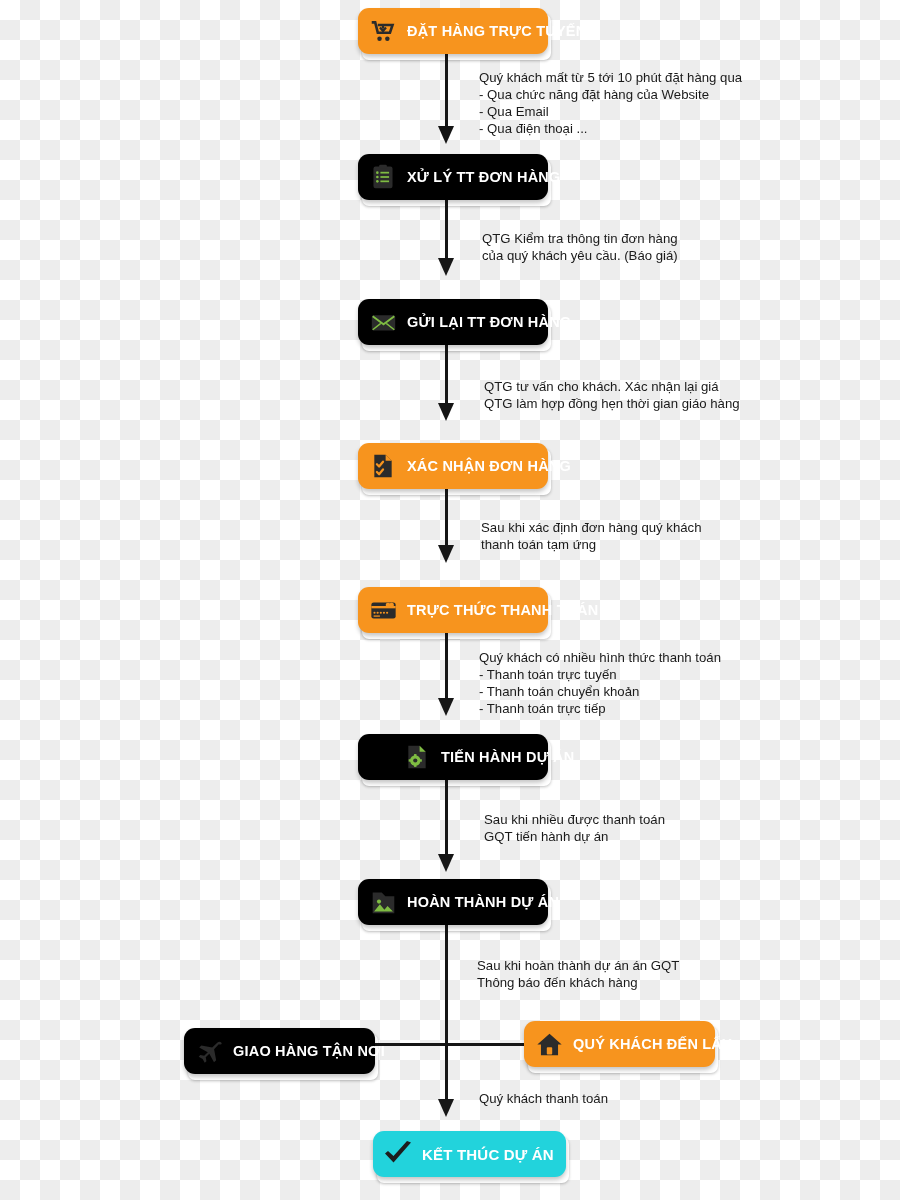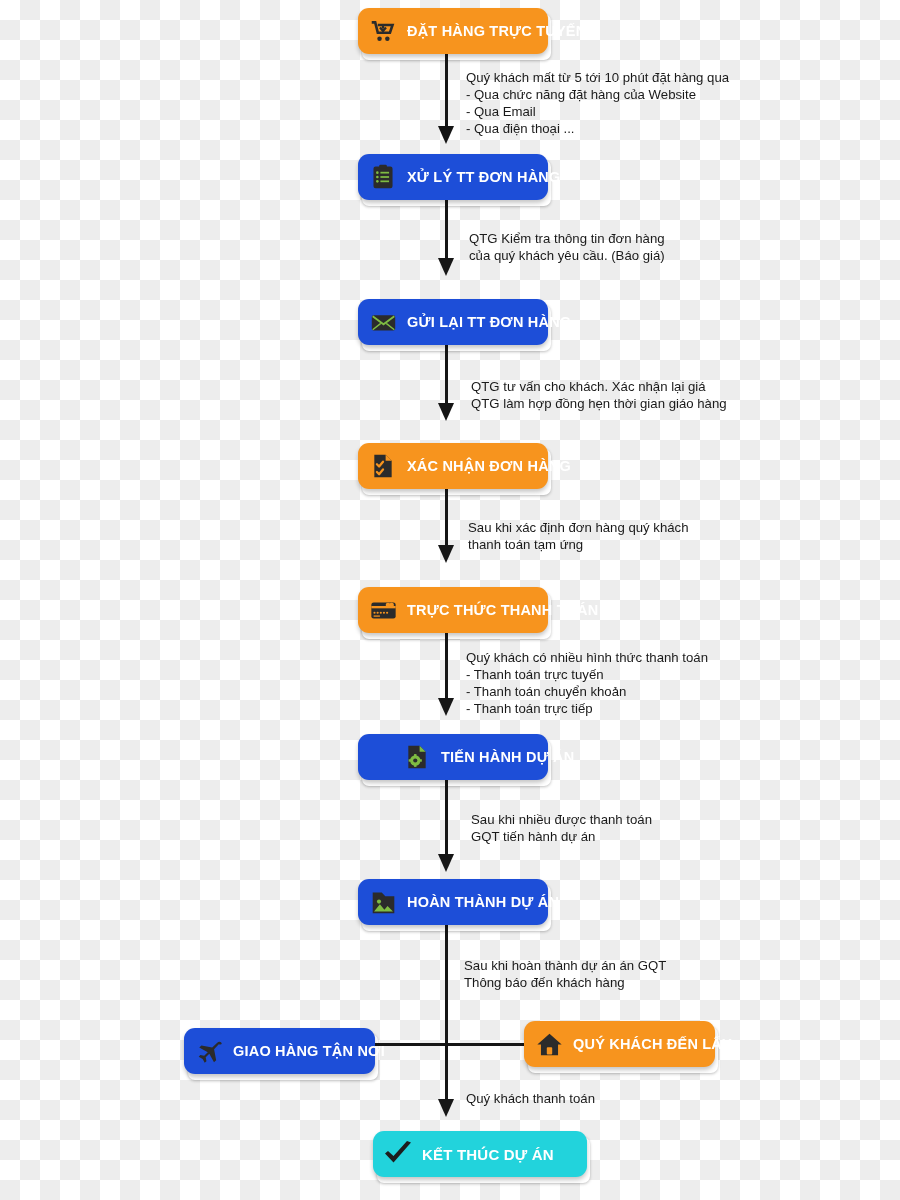--- a/index.html
+++ b/index.html
@@ -42,21 +42,21 @@
     left: 4px;
     right: -3px;
     top: 6px;
     bottom: -6px;
     background: #ffffff;
     border-radius: 7px;
     box-shadow: 0 1px 3px rgba(0,0,0,0.25);
     z-index: -1;
   }
   .node.orange { background: #f7941e; }
-  .node.green  { background: #1d4ed8; }
+  .node.green  { background: #000000; }
   .node.cyan   { background: #22d3dc; }
 
   .node .ico {
     width: 30px;
     height: 30px;
     flex: 0 0 30px;
     margin-right: 9px;
     display: flex;
     align-items: center;
     justify-content: center;
@@ -90,20 +90,21 @@
     border-top: 18px solid #161616;
   }
 
   
   .note {
     position: absolute;
     color: #1a1a1a;
     font-size: 13.2px;
     line-height: 17px;
     white-space: pre;
+    margin-left: 13px;
   }
 </style>
 </head>
 <body>
 
 <div id="stage">
 
   <div class="vline" style="left:445px; top:54px;  height:78px;"></div>
   <div class="arrowhead" style="left:438px; top:126px;"></div>
 
@@ -238,21 +239,21 @@
   <div class="node orange" style="left:524px; top:1021px; width:191px;">
     <span class="ico">
       <svg viewBox="0 0 30 30" width="27" height="27" aria-hidden="true">
         <path d="M15 3L1.5 15h4v12h19V15h4z" fill="#2b2b2b"></path>
         <rect x="12" y="18" width="6" height="8" rx="1" fill="#f7941e"></rect>
       </svg>
     </span>
     <span class="lbl">QUÝ KHÁCH ĐẾN LẤY</span>
   </div>
 
-  <div class="node cyan" style="left:373px; top:1131px; width:214px;">
+  <div class="node cyan" style="left:373px; top:1131px; width:193px;">
     <span class="ico">
       <svg viewBox="0 0 30 30" width="30" height="30" aria-hidden="true">
         <path d="M2 14.5l8.5 9L28 3.5l-4-1.5-13.5 15-5.5-5z" fill="#1d1d1d"></path>
       </svg>
     </span>
     <span class="lbl">KẾT THÚC DỰ ÁN</span>
   </div>
 
   <div class="note" style="left:466px; top:69px;">Quý khách mất từ 5 tới 10 phút đặt hàng qua
 - Qua chức năng đặt hàng của Website

